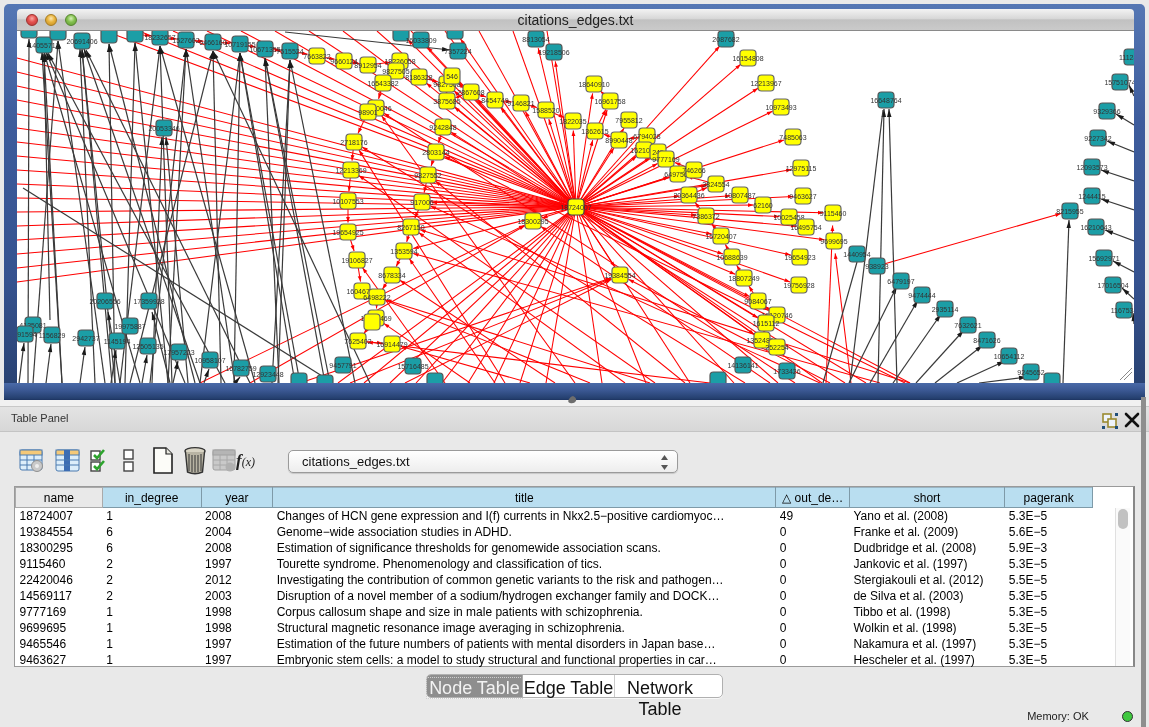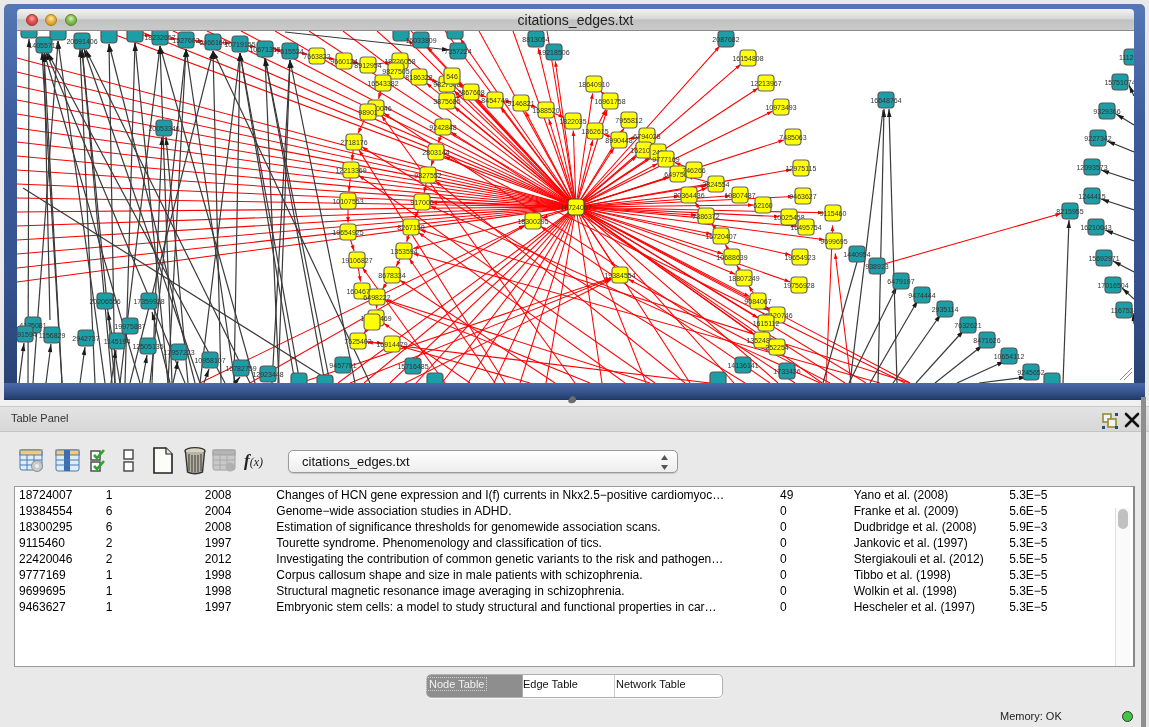--- a/index.html
+++ b/index.html
@@ -26,23 +26,23 @@
 table{border-collapse:collapse;table-layout:fixed;width:1078px;font-size:12px;color:#000}
 th{background:#b9def0;border:1px solid #7e9aa8;border-top:1px solid #9ab4c2;font-weight:normal;font-size:12px;height:20px;padding:0}
 th.first{background:#e9e9e9;border:1px solid #aaa}
 td{height:16px;padding:0 4px;white-space:nowrap;overflow:hidden}
 .c1{width:86px}.c2{width:98px}.c3{width:71px}.c4{width:499px}.c5{width:73px}.c6{width:154px}.c7{width:87px}
 td.c6{padding-right:22px}
 .sb{position:absolute;right:3px;top:21px;width:15px;height:158px;background:#fafafa;border-left:1px solid #e0e0e0}
 .sbthumb{position:absolute;left:2px;top:1px;width:10px;height:20px;background:#c1c1c1;border-radius:5px}
 .tabs{position:absolute;left:426px;top:674px;width:297px;height:24px;background:#fff;border:1px solid #b0b0b0;border-radius:5px;
   box-shadow:0 1px 0 rgba(255,255,255,.7)}
-.tab{position:absolute;top:0;height:22px;font-size:11px;color:#111;padding-top:3px}
+.tab{position:absolute;top:0;height:22px;font-size:18px;color:#111;text-align:center;padding-top:3px}
 .tab.sel{background:#8e8e8e;color:#f2f2f2;border-radius:4px 0 0 4px}
-.memory{position:absolute;left:1000px;top:710px;width:116px;text-align:left;font-size:11px;color:#222}
+.memory{position:absolute;left:1000px;top:710px;width:116px;text-align:center;font-size:11px;color:#222}
 .dot{position:absolute;left:1122px;top:711px;width:11px;height:11px;border-radius:50%;background:#3fc83f;border:1px solid #333}
 .rstrip{position:absolute;left:1141px;top:397px;width:5px;height:330px;background:#8e8e8e}
 </style>
 </head><body>
 <div class="frame"></div>
 <div style="position:absolute;left:4px;top:383px;width:1141px;height:17px;background:linear-gradient(180deg,#4a6aa8 0%,#3a5792 45%,#25406f 90%,#1d3361 100%)"></div>
 <div style="position:absolute;left:0;top:400px;width:1149px;height:6px;background:#f1f1f1"></div>
 <svg width="1117" height="352" viewBox="17 31 1117 352" style="position:absolute;left:17px;top:31px;background:#fff">
 <line x1="576" y1="207" x2="426.3" y2="83.1" stroke="#f00" stroke-width="1.05"></line>
 <path d="M426.3 83.1L431.8 85.1L429.3 88.0Z" fill="#f00"></path>
@@ -833,32 +833,41 @@
 <ellipse cx="13" cy="5" rx="10" ry="3.4" fill="#d8d4c4" stroke="#333" stroke-width="1.4"></ellipse>
 <path d="M3.5 6 L5.5 26 Q13 29.5 20.5 26 L22.5 6" fill="#b8b4a4" stroke="#333" stroke-width="1.4"></path>
 <path d="M7 8 V25 M10 9 V26 M13 9 V26.5 M16 9 V26 M19 8 V25" stroke="#333" stroke-width="1"></path>
 </svg>
 <svg style="position:absolute;left:212px;top:15px" width="26" height="26" viewBox="0 0 26 26">
 <rect x="1" y="2" width="22" height="20" rx="2" fill="#c9c9c9" stroke="#a0a0a0"></rect>
 <rect x="1" y="2" width="22" height="5" fill="#b5b5b5" stroke="#a0a0a0"></rect>
 <path d="M8 7V22 M15 7V22 M1 12H23 M1 17H23" stroke="#a8a8a8" stroke-width="1"></path>
 <circle cx="18" cy="19" r="4.5" fill="#b0b0b0"></circle>
 </svg>
-<div style="position:absolute;left:244px;top:18px;font-size:17px;color:#222;font-style:italic;font-family:'Liberation Serif',serif"><b>f</b><span style="font-size:12px">(x)</span></div>
+<div style="position:absolute;left:236px;top:18px;font-size:17px;color:#222;font-style:italic;font-family:'Liberation Serif',serif"><b>f</b><span style="font-size:12px">(x)</span></div>
 </div>
 <div class="combo">
     <span>citations_edges.txt</span>
 <svg style="position:absolute;right:8px;top:4px" width="9" height="15" viewBox="0 0 9 15">
 <path d="M4.5 0 L8 5 H1 Z" fill="#555"></path>
       <path d="M4.5 15 L8 10 H1 Z" fill="#555"></path>
 </svg>
 </div>
 <div class="tablewrap">
 <table>
 <tbody>
+        <tr>
+          <th class="first c1">name</th>
+          <th class="c2">in_degree</th>
+          <th class="c3">year</th>
+          <th class="c4">title</th>
+          <th class="c5">△ out_de…</th>
+          <th class="c6">short</th>
+          <th class="c7">pagerank</th>
+        </tr>
 <tr>
           <td class="c1">18724007</td>
           <td class="c2">1</td>
           <td class="c3">2008</td>
           <td class="c4">Changes of HCN gene expression and I(f) currents in Nkx2.5−positive cardiomyoc…</td>
           <td class="c5">49</td>
           <td class="c6">Yano et al. (2008)</td>
           <td class="c7">5.3E−5</td>
         </tr>
 <tr>
@@ -891,35 +900,53 @@
 <tr>
           <td class="c1">22420046</td>
           <td class="c2">2</td>
           <td class="c3">2012</td>
           <td class="c4">Investigating the contribution of common genetic variants to the risk and pathogen…</td>
           <td class="c5">0</td>
           <td class="c6">Stergiakouli et al. (2012)</td>
           <td class="c7">5.5E−5</td>
         </tr>
 <tr>
+          <td class="c1">14569117</td>
+          <td class="c2">2</td>
+          <td class="c3">2003</td>
+          <td class="c4">Disruption of a novel member of a sodium/hydrogen exchanger family and DOCK…</td>
+          <td class="c5">0</td>
+          <td class="c6">de Silva et al. (2003)</td>
+          <td class="c7">5.3E−5</td>
+        </tr>
+<tr>
           <td class="c1">9777169</td>
           <td class="c2">1</td>
           <td class="c3">1998</td>
           <td class="c4">Corpus callosum shape and size in male patients with schizophrenia.</td>
           <td class="c5">0</td>
           <td class="c6">Tibbo et al. (1998)</td>
           <td class="c7">5.3E−5</td>
         </tr>
 <tr>
           <td class="c1">9699695</td>
           <td class="c2">1</td>
           <td class="c3">1998</td>
           <td class="c4">Structural magnetic resonance image averaging in schizophrenia.</td>
           <td class="c5">0</td>
           <td class="c6">Wolkin et al. (1998)</td>
+          <td class="c7">5.3E−5</td>
+        </tr>
+<tr>
+          <td class="c1">9465546</td>
+          <td class="c2">1</td>
+          <td class="c3">1997</td>
+          <td class="c4">Estimation of the future numbers of patients with mental disorders in Japan base…</td>
+          <td class="c5">0</td>
+          <td class="c6">Nakamura et al. (1997)</td>
           <td class="c7">5.3E−5</td>
         </tr>
 <tr>
           <td class="c1">9463627</td>
           <td class="c2">1</td>
           <td class="c3">1997</td>
           <td class="c4">Embryonic stem cells: a model to study structural and functional properties in car…</td>
           <td class="c5">0</td>
           <td class="c6">Hescheler et al. (1997)</td>
           <td class="c7">5.3E−5</td>

